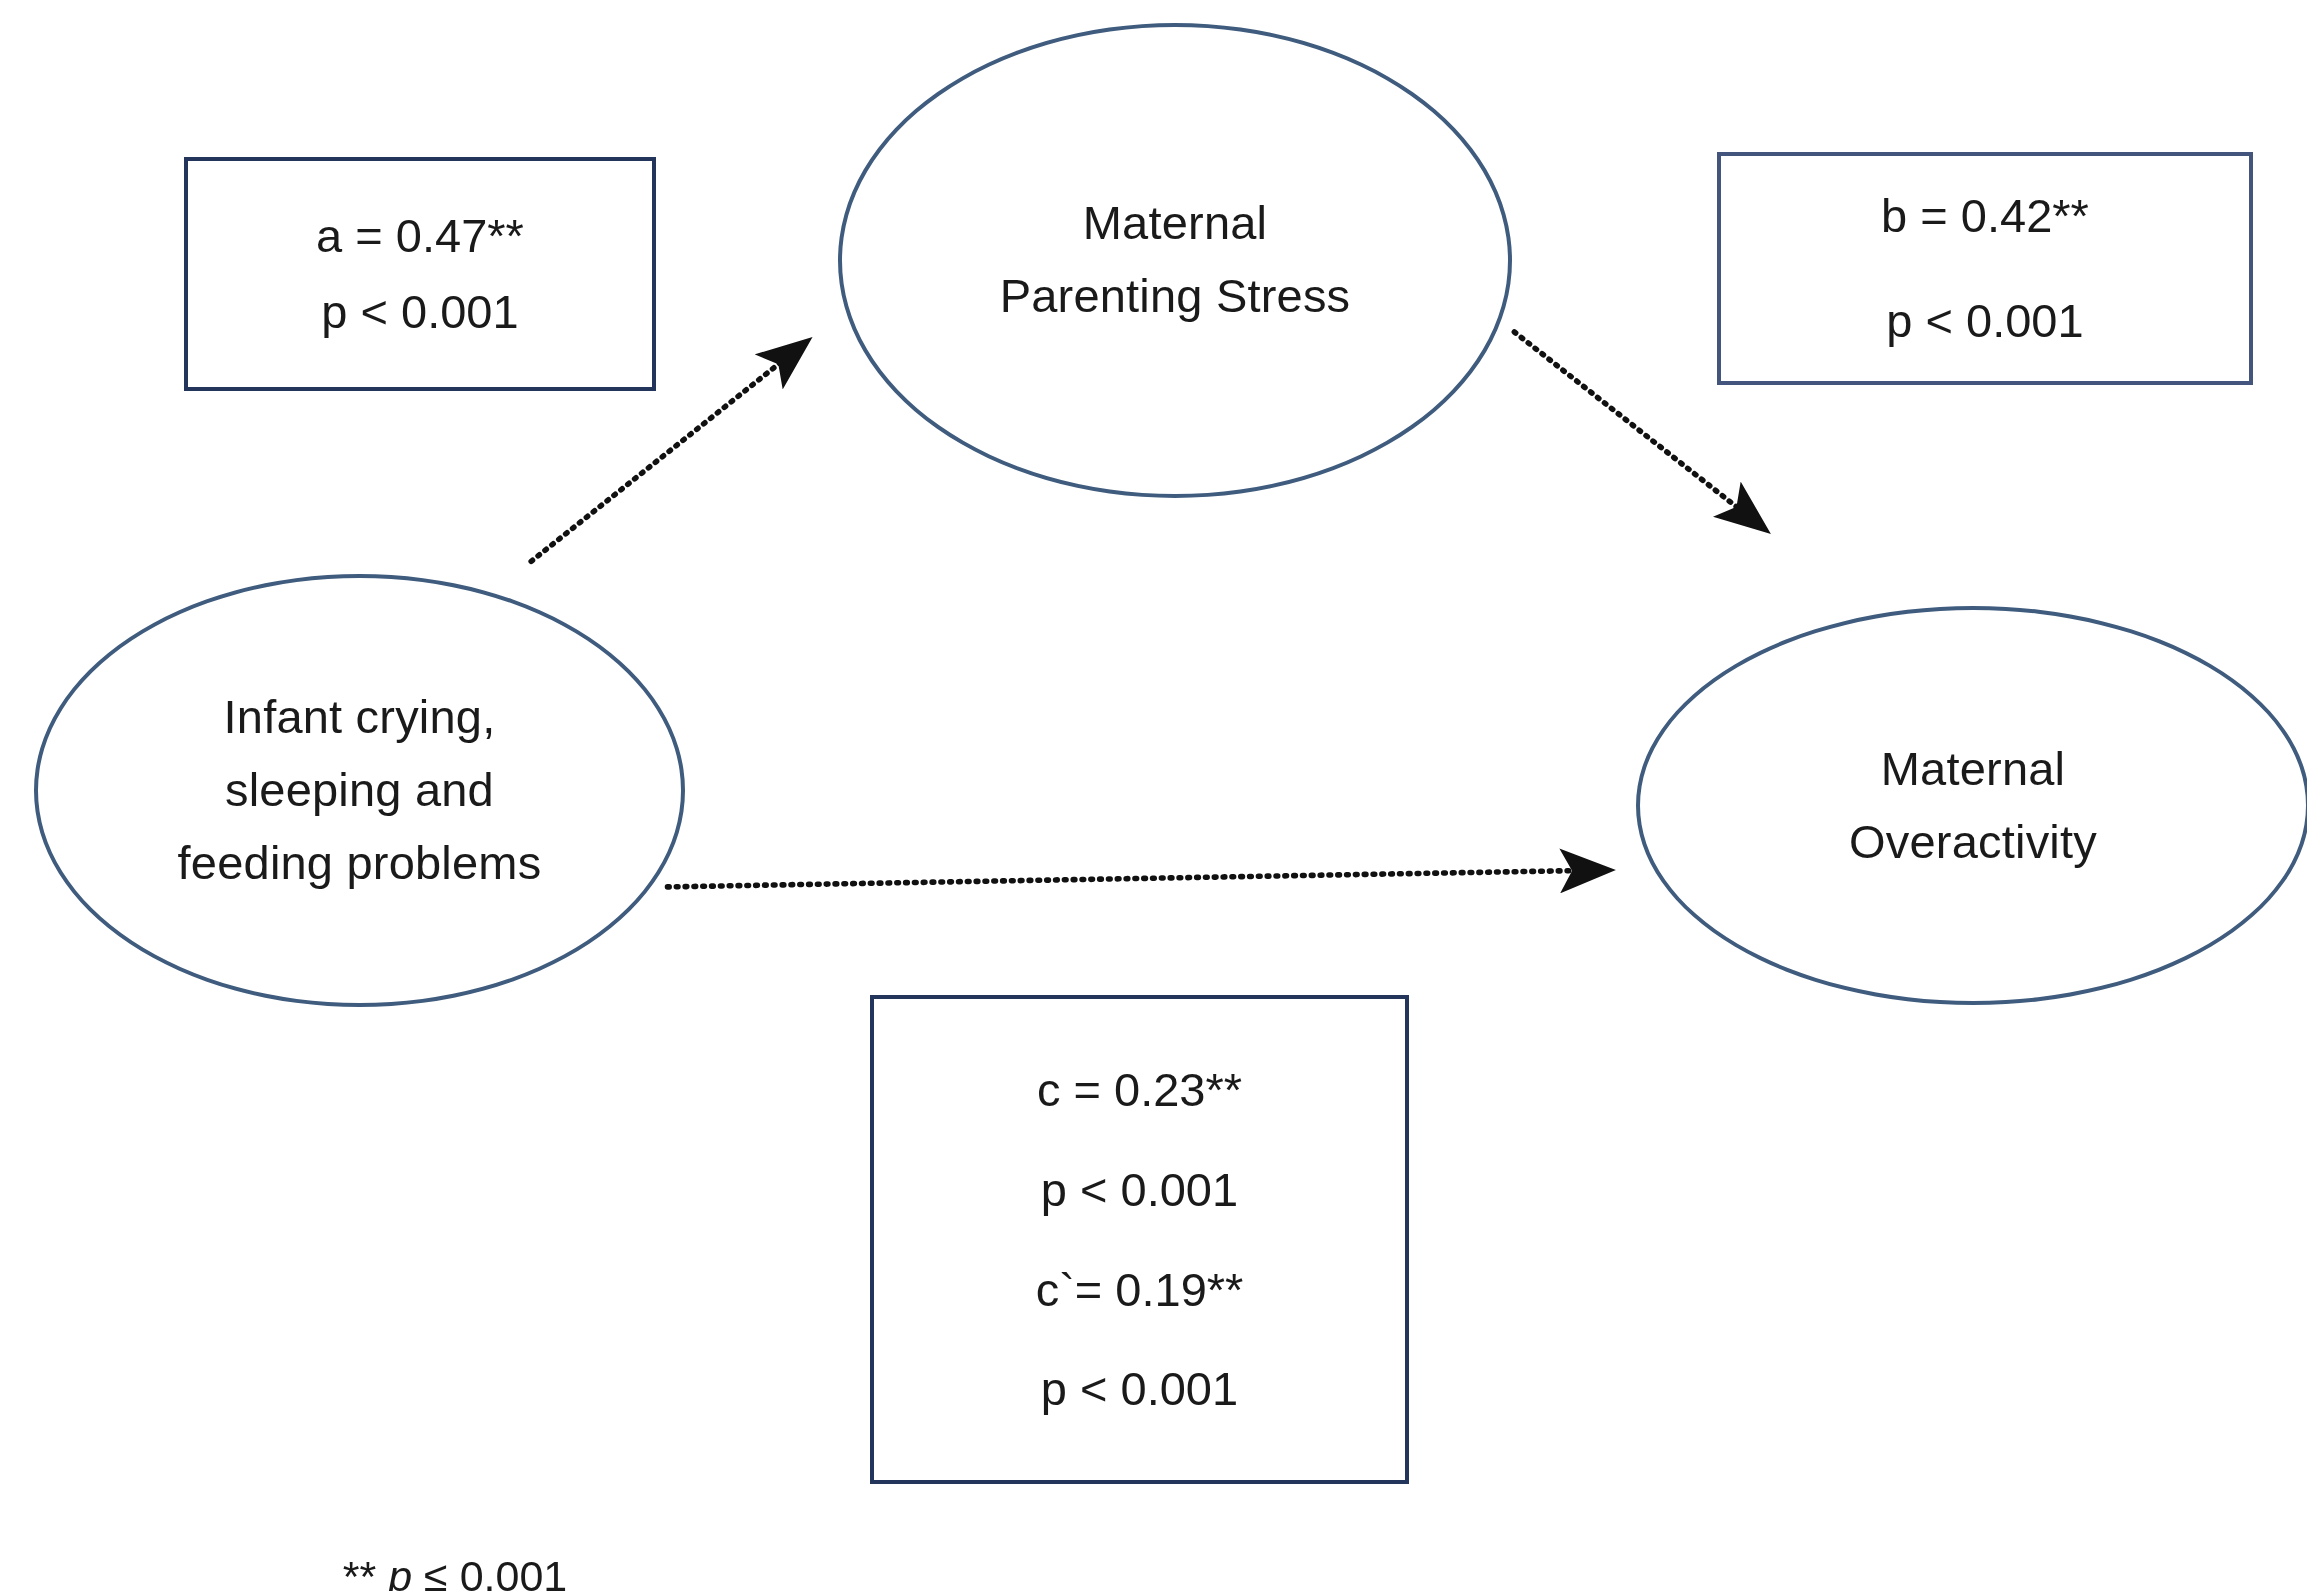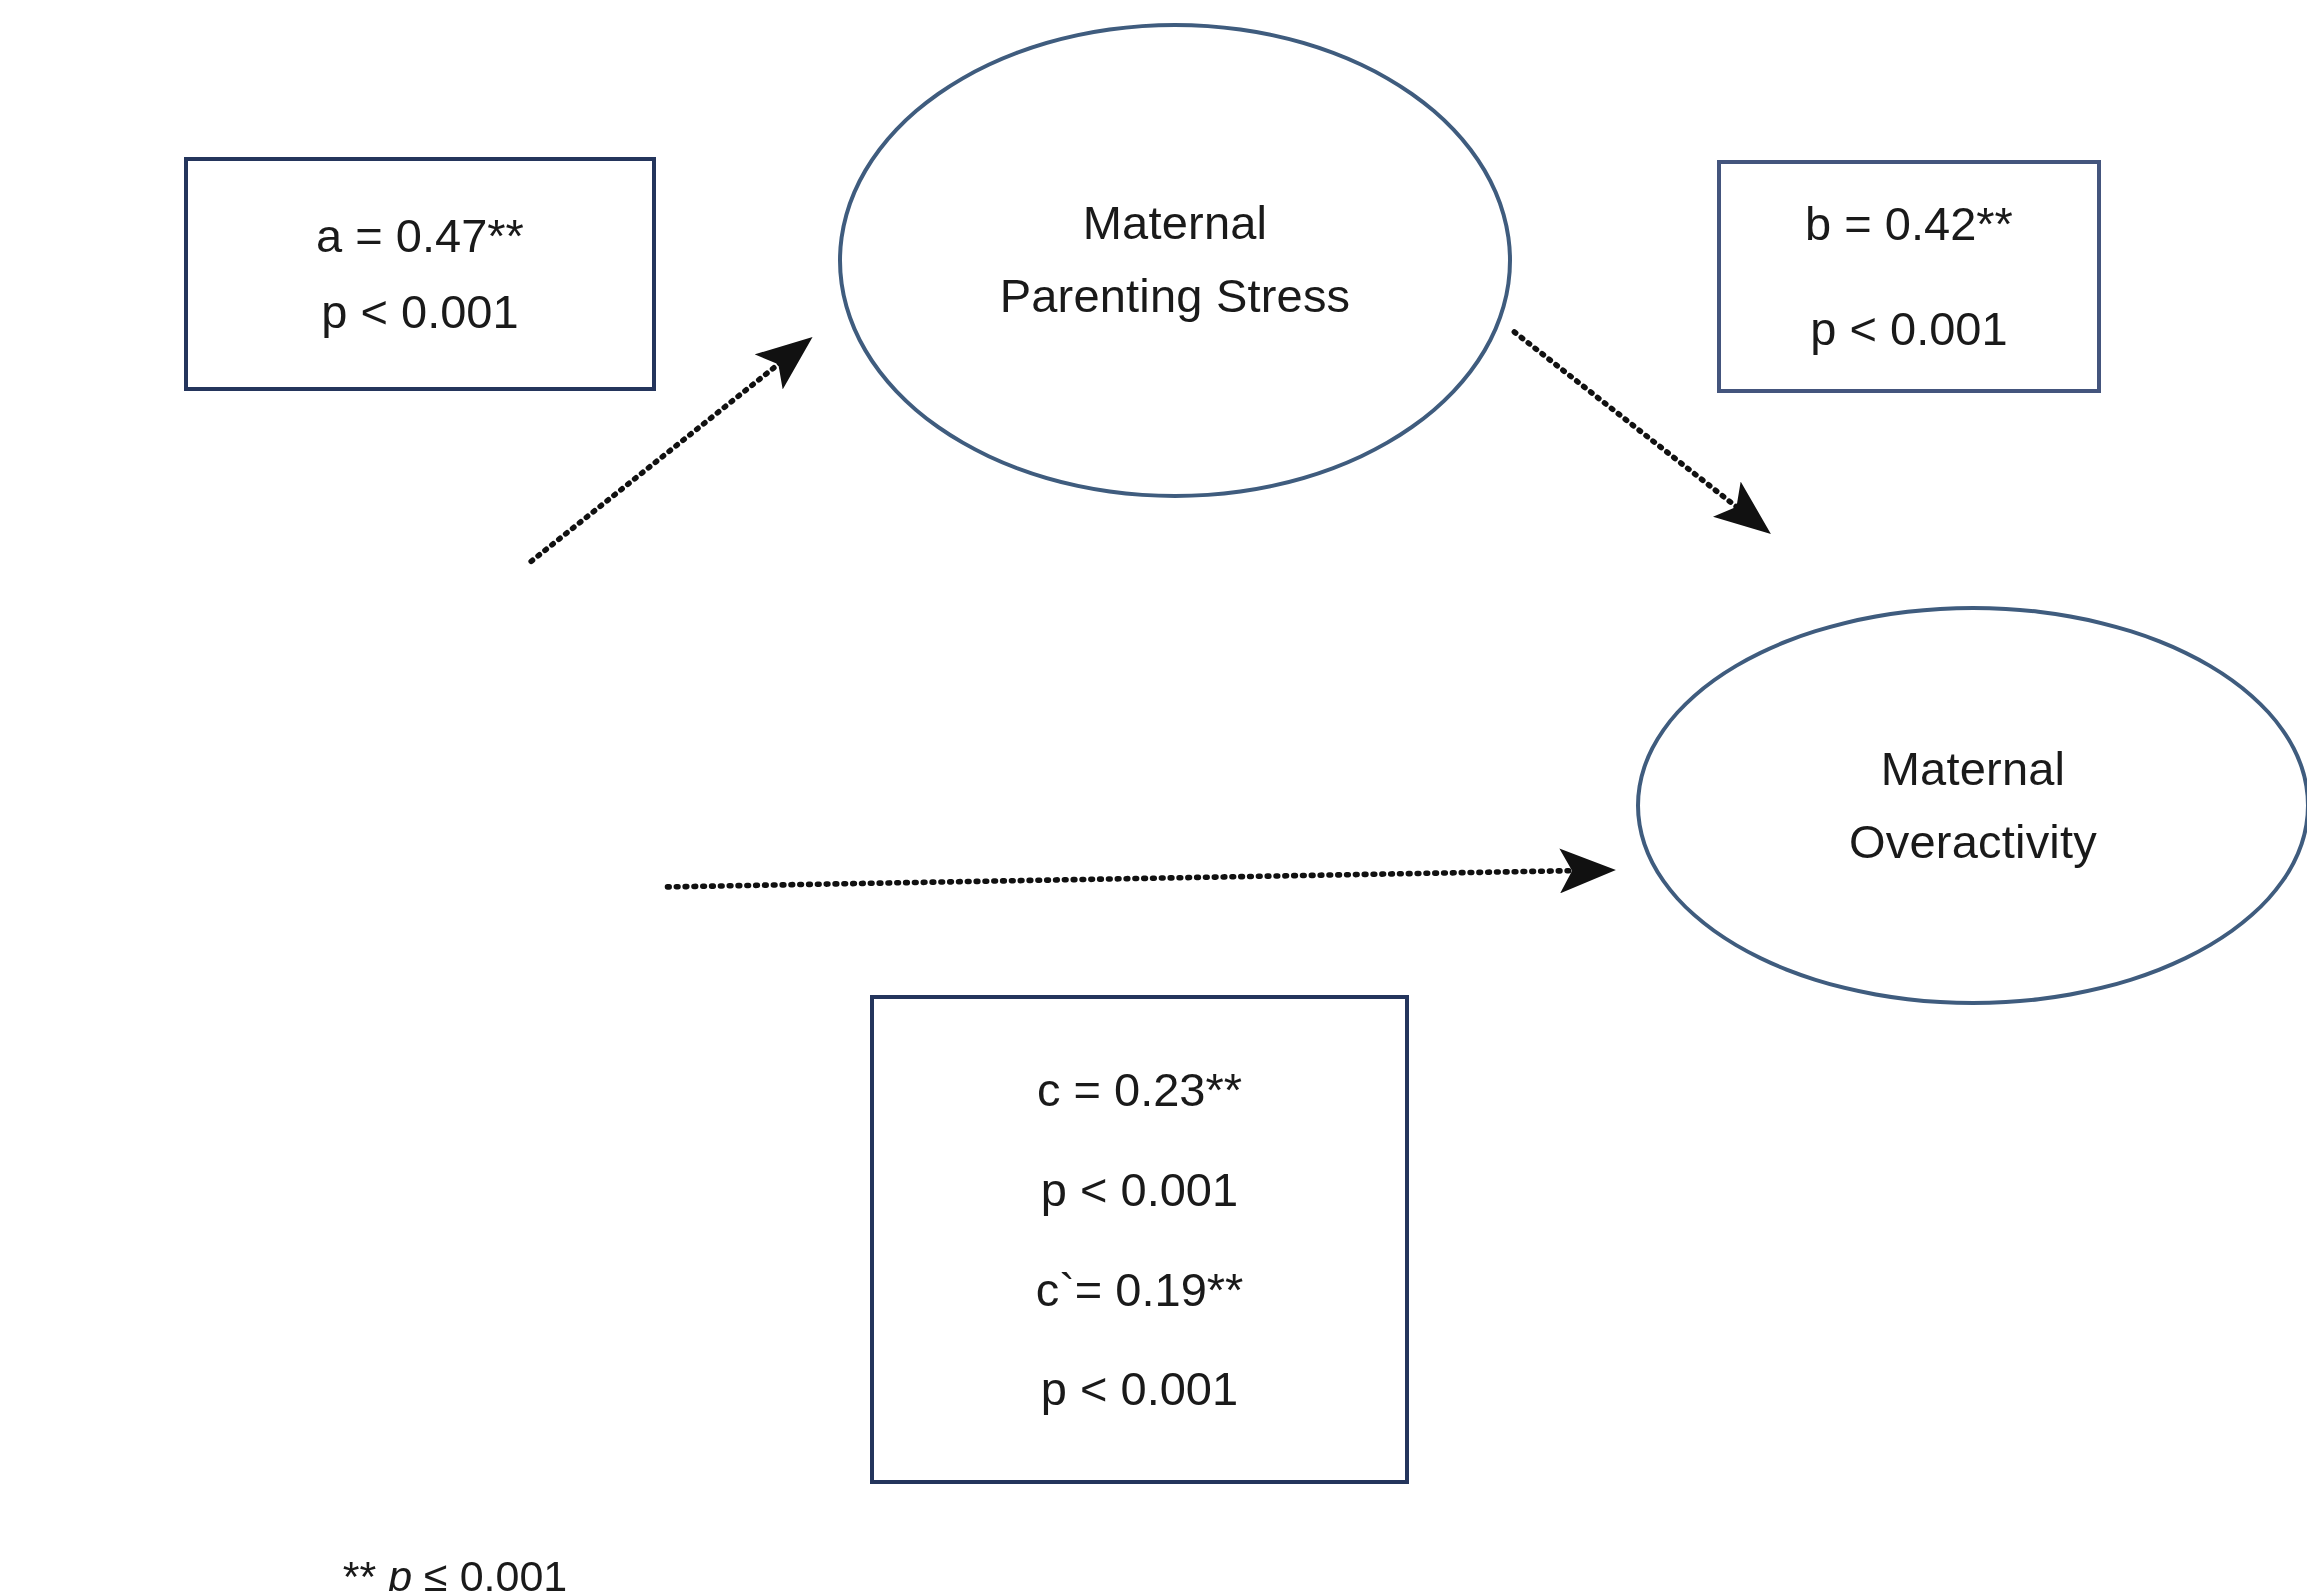--- a/index.html
+++ b/index.html
@@ -90,22 +90,22 @@
 
   #stat-box-a {
     left: 184px;
     top: 157px;
     width: 472px;
     height: 234px;
     gap: 24px;
   }
   #stat-box-b {
     left: 1717px;
-    top: 160px;
-    width: 384px;
+    top: 152px;
+    width: 536px;
     height: 233px;
     border-color: #44557d;
     gap: 53px;
   }
   #stat-box-c {
     left: 870px;
     top: 995px;
     width: 539px;
     height: 489px;
     gap: 48px;
@@ -147,20 +147,25 @@
     <line x1="1888" y1="414" x2="2198" y2="658" stroke="#111111" stroke-width="7" stroke-dasharray="2 9" stroke-linecap="round" marker-end="url(#arrowhead-b)"></line>
 
     <line x1="832" y1="1106" x2="2002" y2="1085" stroke="#111111" stroke-width="7" stroke-dasharray="2 9" stroke-linecap="round" marker-end="url(#arrowhead-c)"></line>
   </svg>
 
   <div id="node-parenting-stress" class="node-ellipse">
     <div class="node-label">Maternal
 Parenting Stress</div>
   </div>
 
+  <div id="node-infant-problems" class="node-ellipse">
+    <div class="node-label">Infant crying,
+sleeping and
+feeding problems</div>
+  </div>
 
   <div id="node-maternal-overactivity" class="node-ellipse">
     <div class="node-label">Maternal
 Overactivity</div>
   </div>
 
   <div id="stat-box-a" class="stat-box">
     <div class="stat-line">a = 0.47**</div>
     <div class="stat-line">p &lt; 0.001</div>
   </div>

